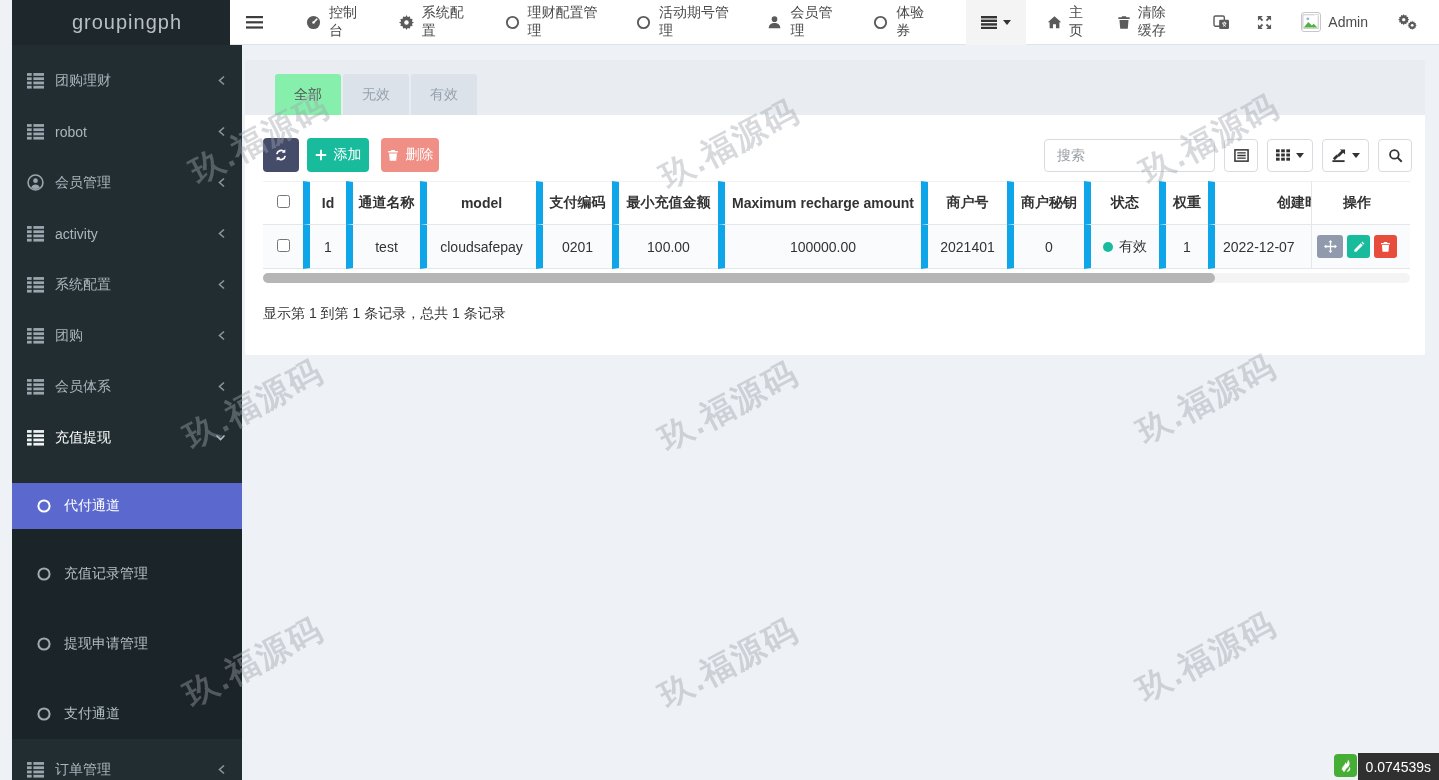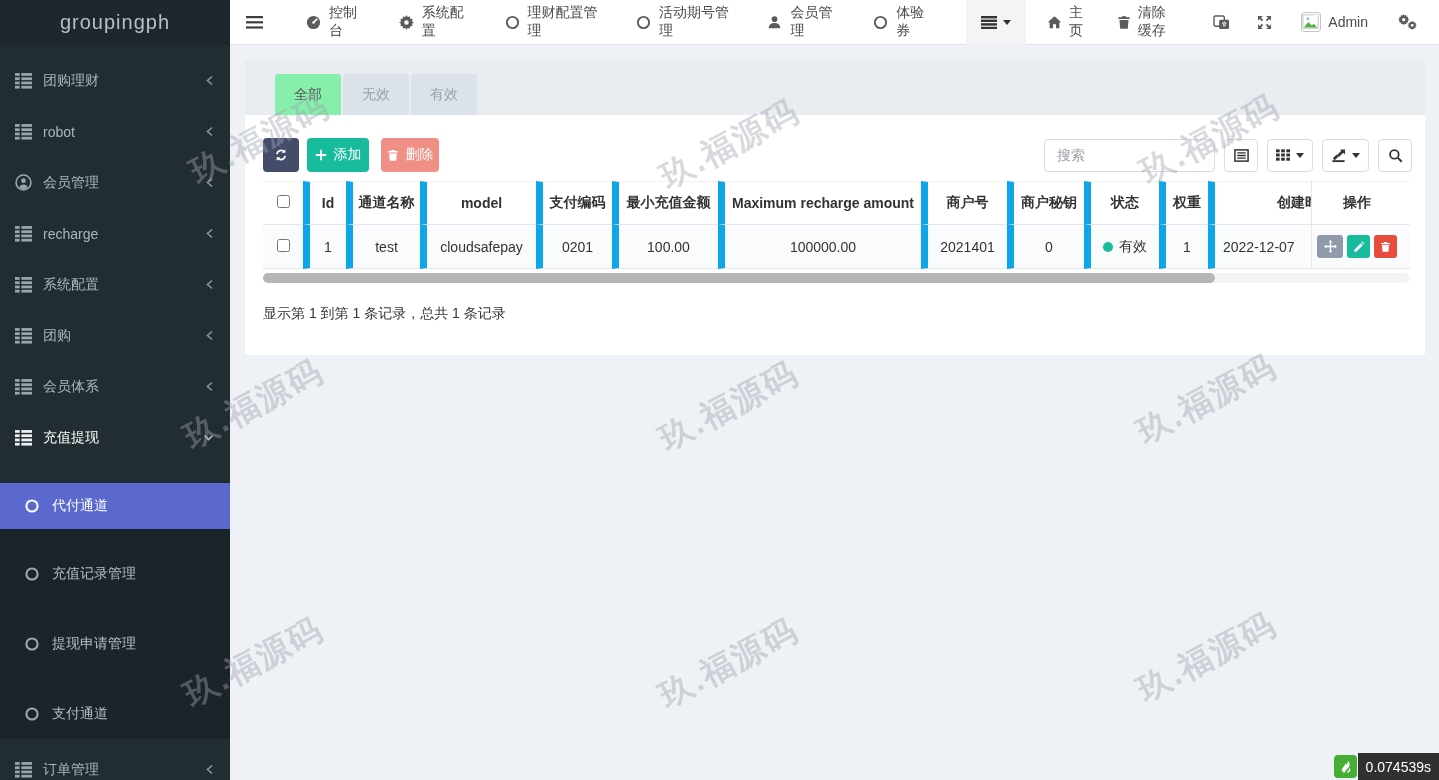--- a/index.html
+++ b/index.html
@@ -1,21 +1,21 @@
 <!DOCTYPE html>
 <html><head>
 <meta charset="utf-8">
 <style>
   * { margin:0; padding:0; box-sizing:border-box; }
   html,body { width:1439px; height:780px; overflow:hidden; }
   body { position:relative; background:#eef1f5; font-family:"Liberation Sans","DejaVu Sans",sans-serif; font-size:14px; color:#333; }
   svg { display:block; }
 
   
-  .sidebar { position:absolute; left:0; top:0; width:230px; height:780px; background:#222d32; z-index:5; }
+  .sidebar { position:absolute; left:12px; top:0; width:230px; height:780px; background:#222d32; z-index:5; }
   .logo { height:45px; background:#1d272c; display:flex; align-items:center; justify-content:center;
           color:#b9c0c4; font-size:20px; letter-spacing:1px; }
   .menu { padding-top:10px; }
   .menu-item { height:51px; display:flex; align-items:center; padding:0 15px; color:#aab5bd; font-size:14px;
                position:relative; cursor:pointer; white-space:nowrap; }
   .menu-item .mi-ic { width:17px; height:17px; margin-right:11px; flex:0 0 17px; color:#9aa6ad; }
   .menu-item.bright { color:#fff; }
   .menu-item.bright .mi-ic { color:#eef2f4; }
   .menu-item .chev { position:absolute; right:16px; color:#8a969d; }
   .submenu { background:#1b2428; }
@@ -89,21 +89,21 @@
 
   .hscroll { position:absolute; left:18px; top:158px; width:1147px; height:10px; background:#f4f4f4; border-radius:5px; }
   .hthumb { position:absolute; left:0; top:0; width:952px; height:10px; background:#b6b6b6; border-radius:5px; cursor:pointer; }
   .records { position:absolute; left:18px; top:190px; font-size:14px; color:#333; }
 
   
   .wm { position:absolute; width:170px; text-align:center; font-size:33px; font-weight:bold; letter-spacing:2px;
         color:rgba(160,165,175,.42); transform:rotate(-28deg); z-index:50; pointer-events:none; white-space:nowrap; }
 
   
-  .trace { position:absolute; right:0; bottom:0; display:flex; align-items:flex-end; z-index:60; }
+  .trace { position:absolute; right:0; bottom:0; display:flex; align-items:center; z-index:60; }
   .trace-icon { width:23px; height:23px; background:#46ae35; border-radius:4px; margin:0 1px 2px 0;
                 display:flex; align-items:center; justify-content:center; cursor:pointer; }
   .trace-time { height:27px; background:#303030; color:#fff; font-size:14px; display:flex; align-items:center; padding:0 8px; }
 
   .chev svg { display:block; }
 </style>
 </head>
 <body>
 
 <div class="sidebar">
@@ -170,21 +170,21 @@
             <rect y="1" width="4.4" height="2.6"></rect>
             <rect x="6" y="1" width="10" height="2.6"></rect>
             <rect y="5" width="4.4" height="2.6"></rect>
             <rect x="6" y="5" width="10" height="2.6"></rect>
             <rect y="9" width="4.4" height="2.6"></rect>
             <rect x="6" y="9" width="10" height="2.6"></rect>
             <rect y="13" width="4.4" height="2.6"></rect>
             <rect x="6" y="13" width="10" height="2.6"></rect>
           </svg>
         </span>
-      <span>recharge</span>
+      <span>activity</span>
       <span class="chev">
           <svg width="9" height="11" viewBox="0 0 9 11">
             <path d="M7 1.5L2.5 5.5 7 9.5" fill="none" stroke="#8a969d" stroke-width="1.6"></path>
           </svg>
         </span>
     </div>
     <div class="menu-item">
       <span class="mi-ic">
           <svg viewBox="0 0 16 16" width="17" height="17" fill="currentColor">
             <rect y="1" width="4.4" height="2.6"></rect>

